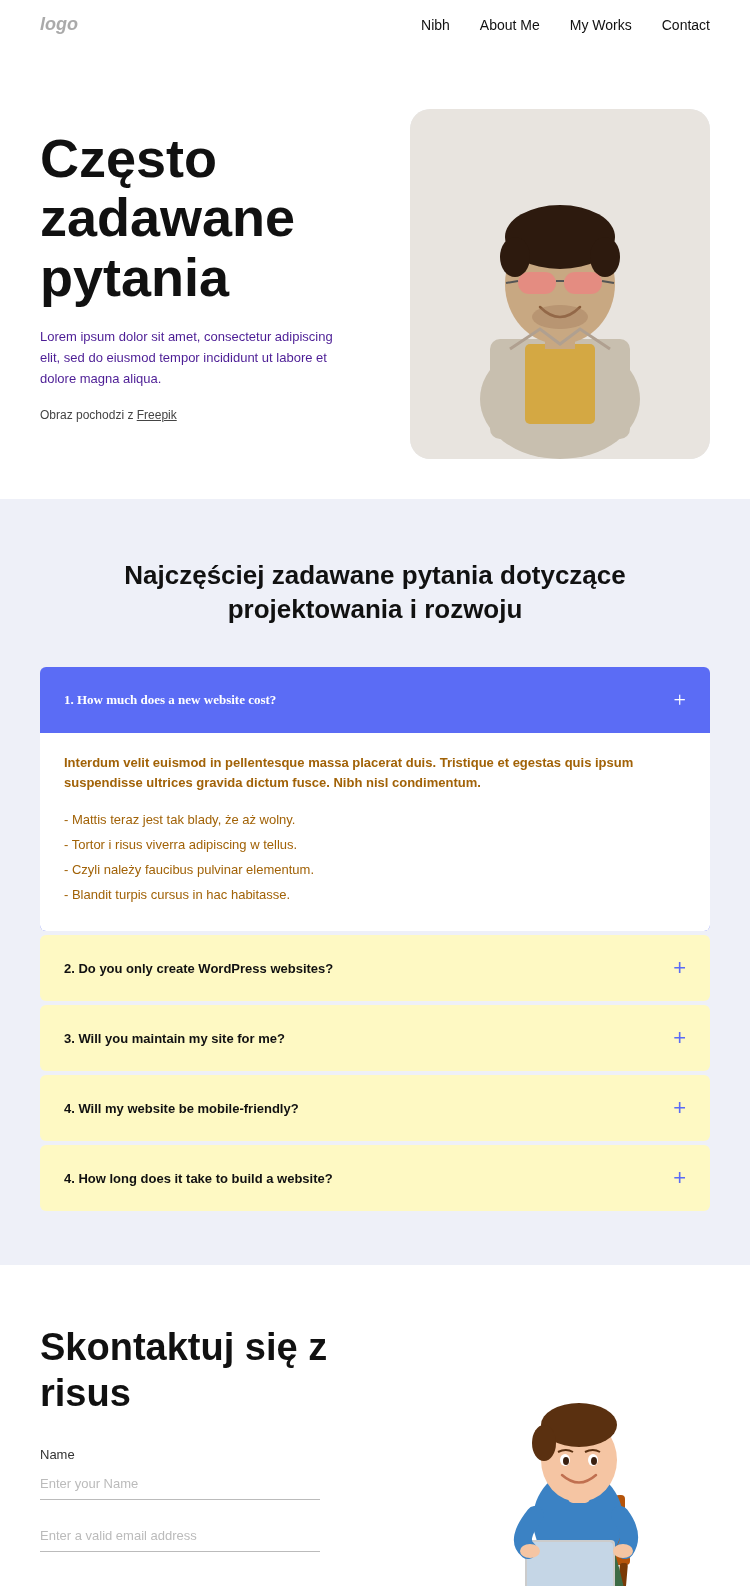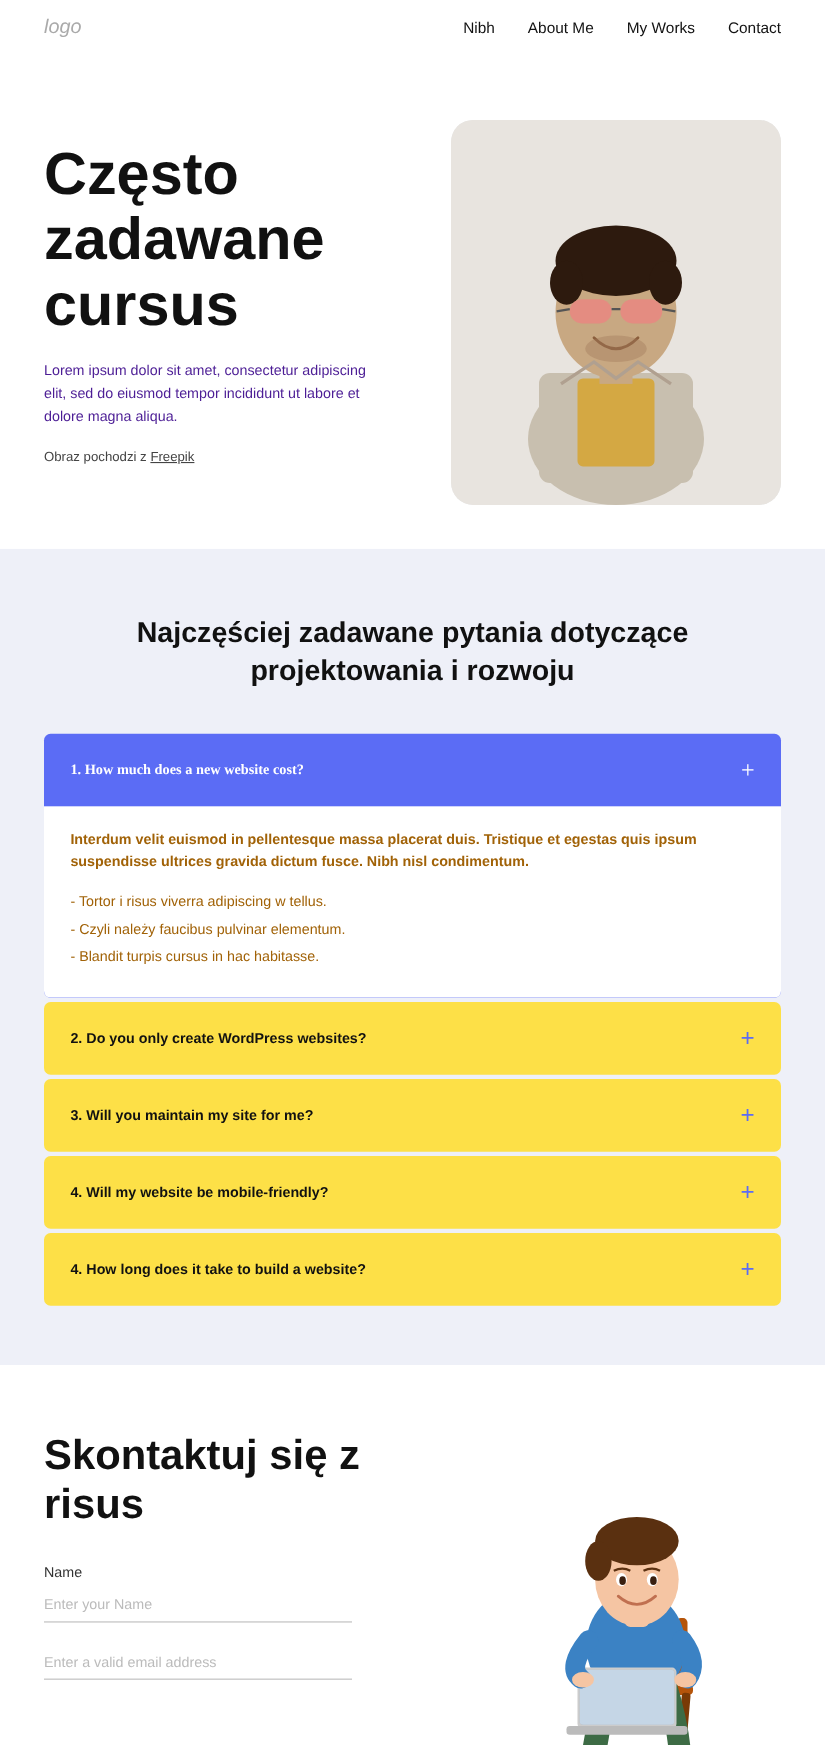--- a/index.html
+++ b/index.html
@@ -6,21 +6,21 @@
     body { font-family: 'Arial', sans-serif; background: #fff; color: #111; width: 750px; }
 
     
     nav {
       display: flex;
       align-items: center;
       justify-content: space-between;
       padding: 14px 40px;
       background: #fff;
     }
-    .nav-logo { font-size: 18px; color: #aaa; font-style: italic; }
+    .nav-logo { font-size: 18px; color: #aaa; font-style: italic; font-weight: bold; }
     .nav-links { display: flex; gap: 30px; }
     .nav-link { font-size: 14px; color: #111; text-decoration: none; cursor: pointer; }
 
     
     .hero {
       display: flex;
       align-items: flex-start;
       padding: 60px 40px 40px 40px;
       background: #fff;
       gap: 20px;
@@ -53,21 +53,21 @@
       text-align: center;
       font-size: 26px;
       font-weight: 700;
       line-height: 1.3;
       margin-bottom: 40px;
       max-width: 600px;
       margin-left: auto;
       margin-right: auto;
     }
     .faq-item {
-      background: #fde047;
+      background: #fef9c3;
       border-radius: 6px;
       margin-bottom: 4px;
       overflow: hidden;
     }
     .faq-item.active {
       background: #5b6cf5;
     }
     .faq-question {
       display: flex;
       align-items: center;
@@ -149,21 +149,21 @@
   <div class="nav-links">
     <a class="nav-link">Nibh</a>
     <a class="nav-link">About Me</a>
     <a class="nav-link">My Works</a>
     <a class="nav-link">Contact</a>
   </div>
 </nav>
 
 <section class="hero">
   <div class="hero-left">
-    <h1 class="hero-title">Często zadawane cursus</h1>
+    <h1 class="hero-title">Często zadawane pytania</h1>
     <p class="hero-desc">Lorem ipsum dolor sit amet, consectetur adipiscing elit, sed do eiusmod tempor incididunt ut labore et dolore magna aliqua.</p>
     <p class="hero-credit">
       <span>Obraz pochodzi z </span><a>Freepik</a>
     </p>
   </div>
   <div class="hero-right">
     <div class="hero-img-placeholder">
 
       <svg class="person-svg" viewBox="0 0 300 350" xmlns="http://www.w3.org/2000/svg">
         <rect width="300" height="350" fill="#e8e4df" rx="20"></rect>
@@ -201,20 +201,21 @@
   <h2 class="faq-heading">Najczęściej zadawane pytania dotyczące projektowania i rozwoju</h2>
 
   <div class="faq-item active">
     <div class="faq-question">
       <span>1. How much does a new website cost?</span>
       <span class="faq-plus">+</span>
     </div>
     <div class="faq-answer">
       <p>Interdum velit euismod in pellentesque massa placerat duis. Tristique et egestas quis ipsum suspendisse ultrices gravida dictum fusce. Nibh nisl condimentum.</p>
       <ul>
+        <li>Mattis teraz jest tak blady, że aż wolny.</li>
         <li>Tortor i risus viverra adipiscing w tellus.</li>
         <li>Czyli należy faucibus pulvinar elementum.</li>
         <li>Blandit turpis cursus in hac habitasse.</li>
       </ul>
     </div>
   </div>
 
   <div class="faq-item">
     <div class="faq-question">
       <span>2. Do you only create WordPress websites?</span>

